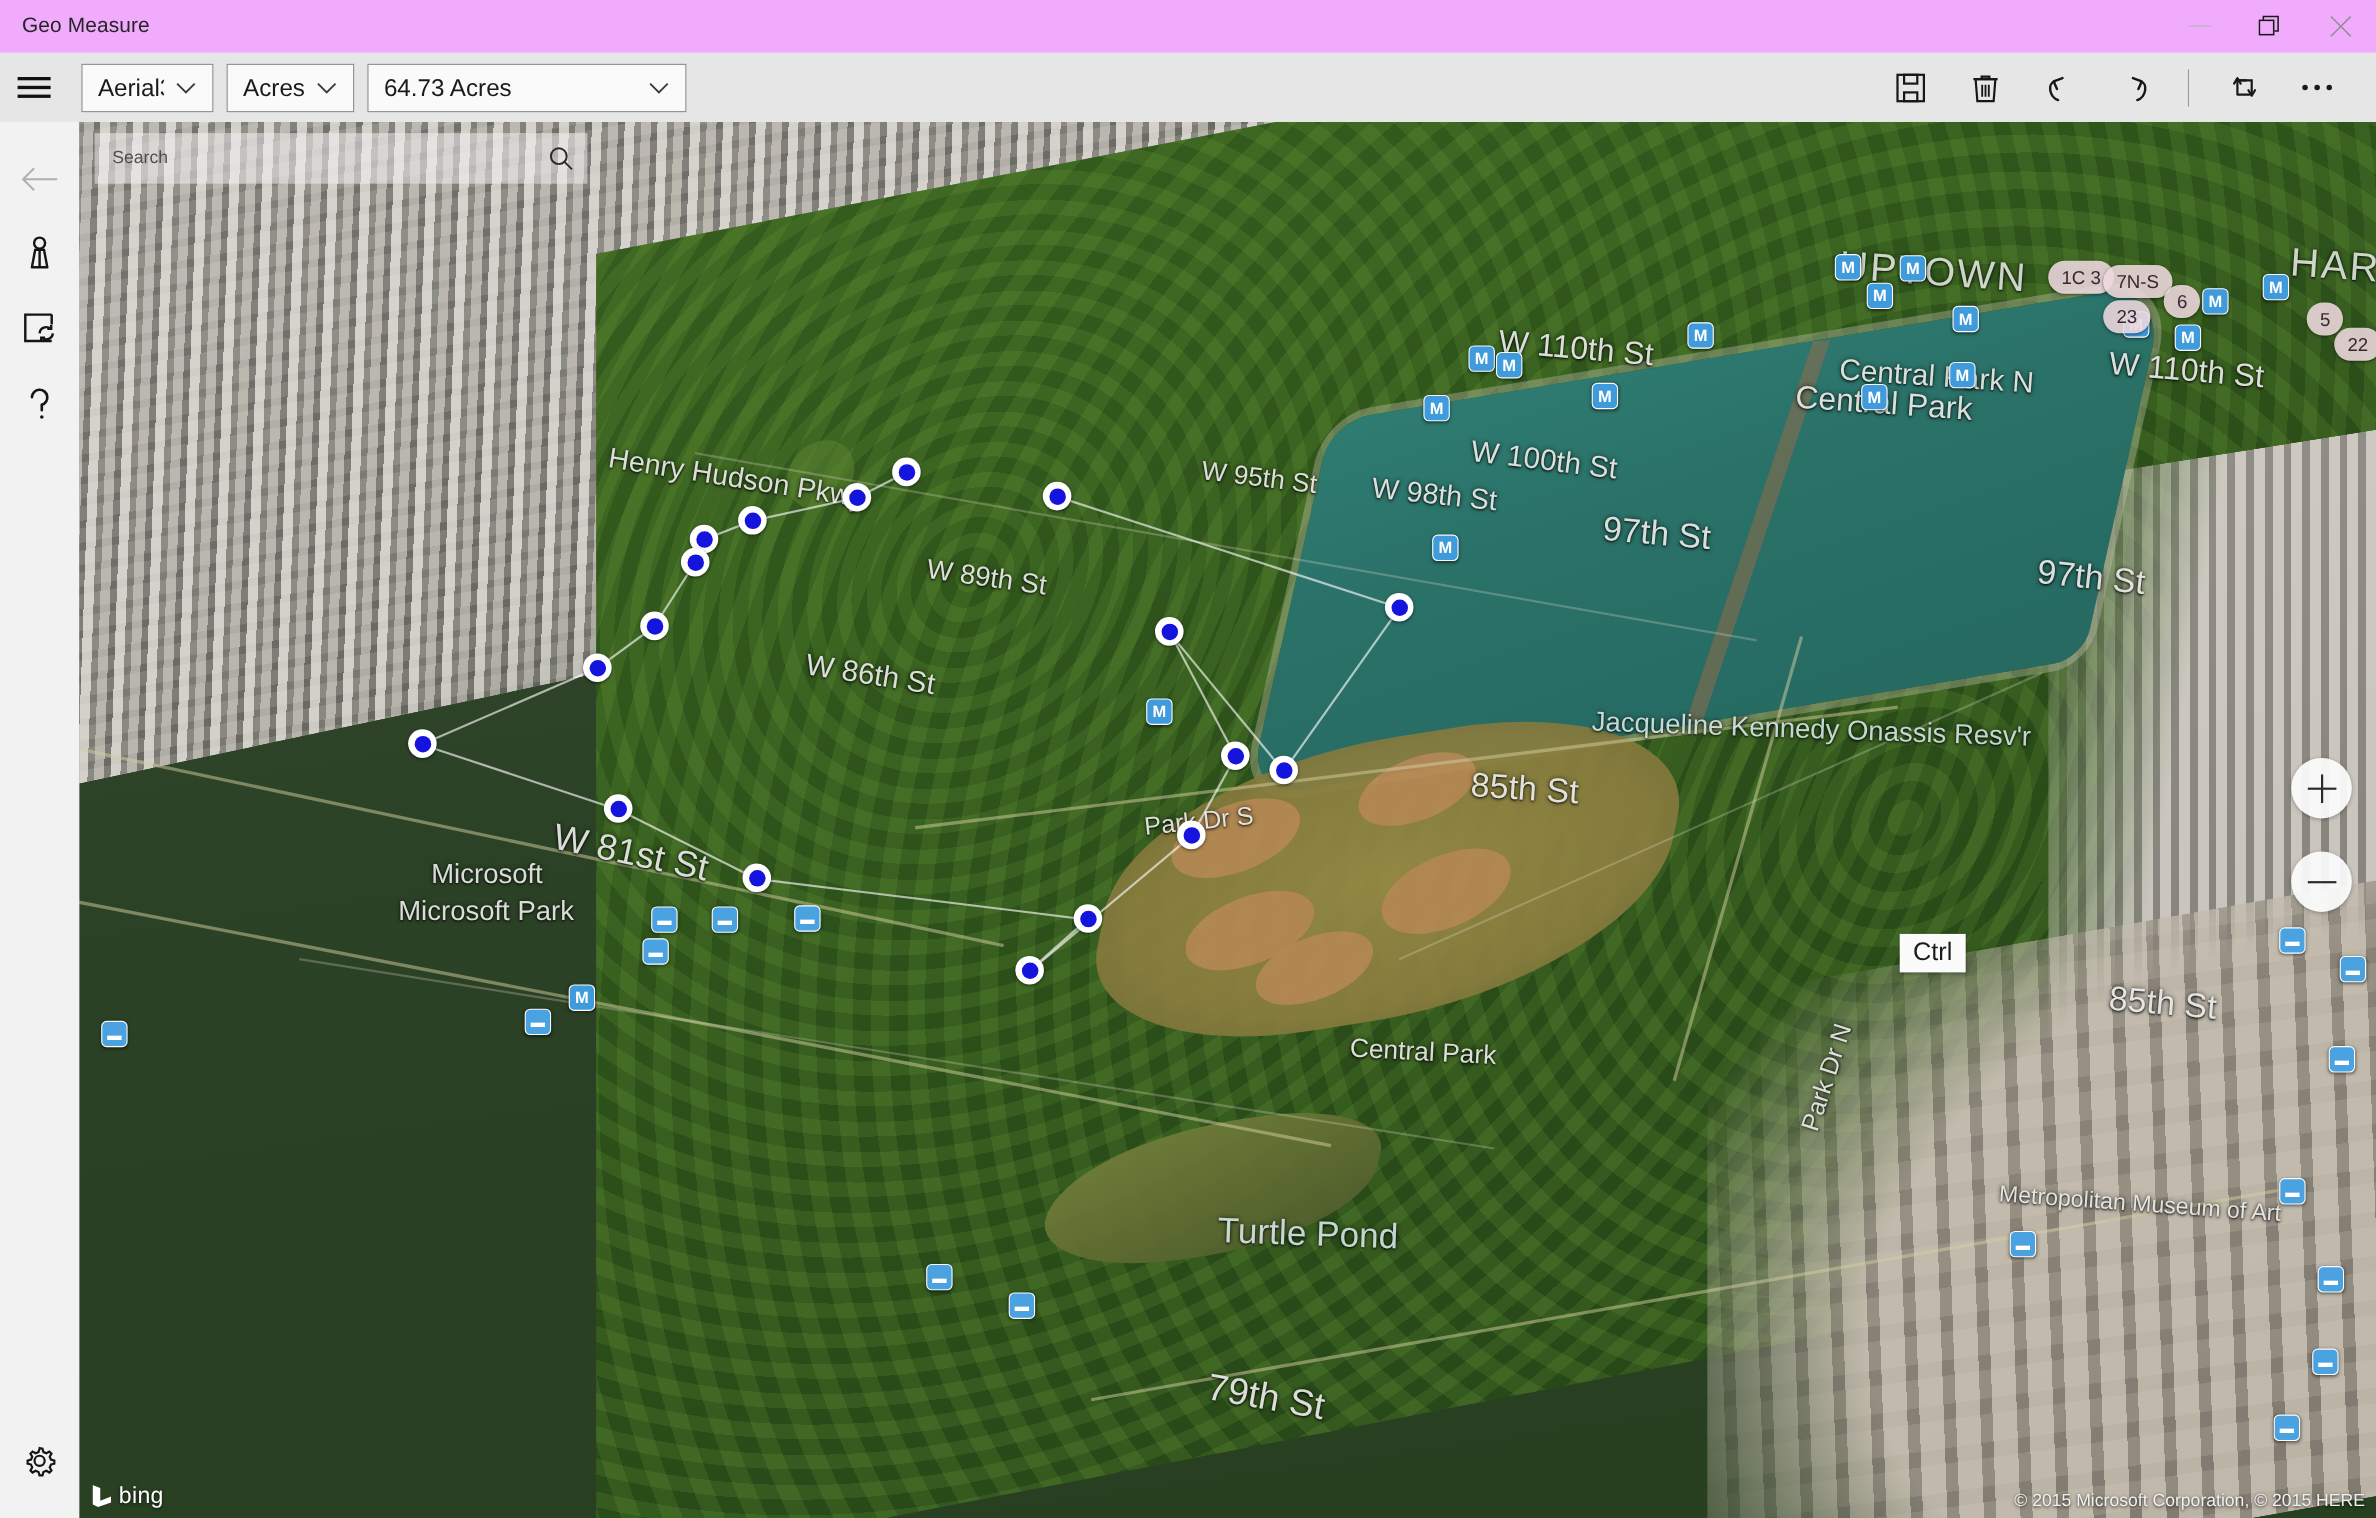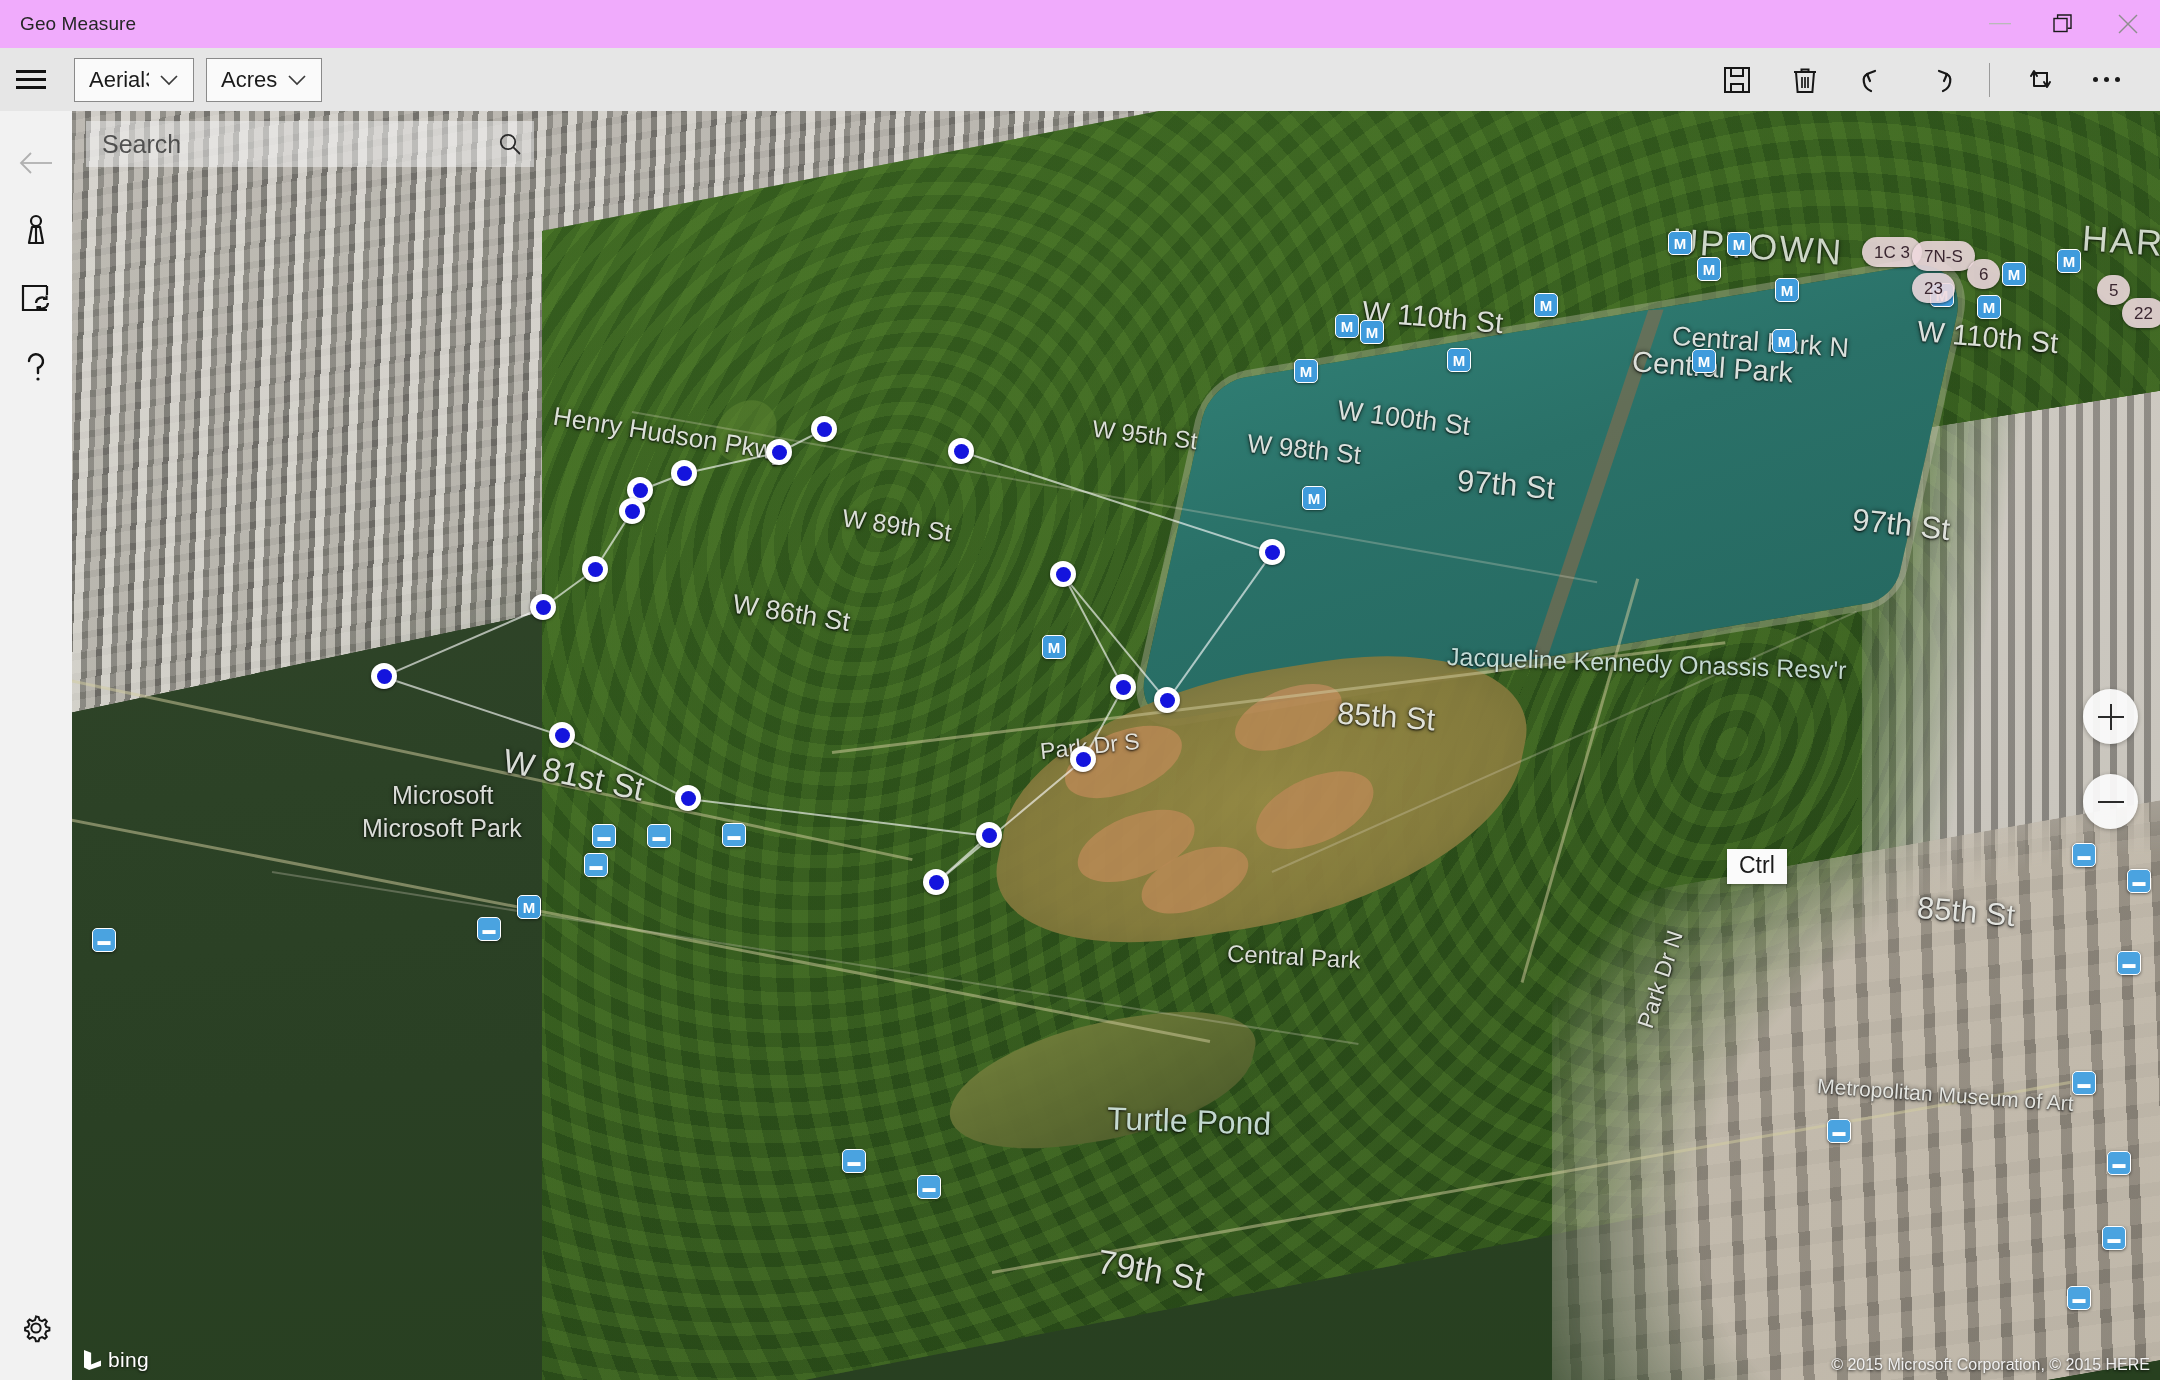--- a/index.html
+++ b/index.html
@@ -237,21 +237,21 @@
   }
 
   
   .search {
     position: absolute; left: 14px; top: 10px; width: 448px; height: 46px;
     background: rgba(242,242,242,.52);
     display: flex; align-items: center; z-index: 20;
   }
   .search input {
     flex: 1; border: none; background: transparent; outline: none;
-    font-size: 25px; color: #2b2b2b; padding-left: 16px;
+    font-size: 16px; color: #2b2b2b; padding-left: 16px;
     font-family: "Liberation Sans", sans-serif;
   }
   .search input::placeholder { color: #3a3a3a; opacity: .85; }
   .search .sbtn { width: 48px; display: flex; align-items: center; justify-content: center; cursor: pointer; }
 
   
   .zoomctl { position: absolute; right: 22px; top: 578px; z-index: 20; }
   .zbtn {
     width: 55px; height: 55px; border-radius: 50%; background: rgba(252,252,252,.93);
     display: flex; align-items: center; justify-content: center; margin-bottom: 30px;
@@ -328,20 +328,28 @@
 
     <div class="combo combo-mode">
       <span class="cval">Acres</span>
       <span class="chev">
         <svg width="20" height="12" viewBox="0 0 20 12">
             <polyline points="2,2 10,10 18,2" fill="none" stroke="#3a3a3a" stroke-width="1.7"></polyline>
           </svg>
       </span>
     </div>
 
+    <div class="combo combo-val">
+      <span class="cval">64.73 Acres</span>
+      <span class="chev">
+        <svg width="20" height="12" viewBox="0 0 20 12">
+            <polyline points="2,2 10,10 18,2" fill="none" stroke="#3a3a3a" stroke-width="1.7"></polyline>
+          </svg>
+      </span>
+    </div>
 
     <div class="tb-right">
       <div class="tbtn">
         <svg width="30" height="30" viewBox="0 0 30 30">
           <rect x="3" y="3" width="24" height="24" fill="none" stroke="#171717" stroke-width="2"></rect>
           <rect x="9" y="3" width="12" height="8" fill="none" stroke="#171717" stroke-width="2"></rect>
           <rect x="9" y="19" width="12" height="8" fill="none" stroke="#171717" stroke-width="2"></rect>
         </svg>
       </div>
       <div class="tbtn">

